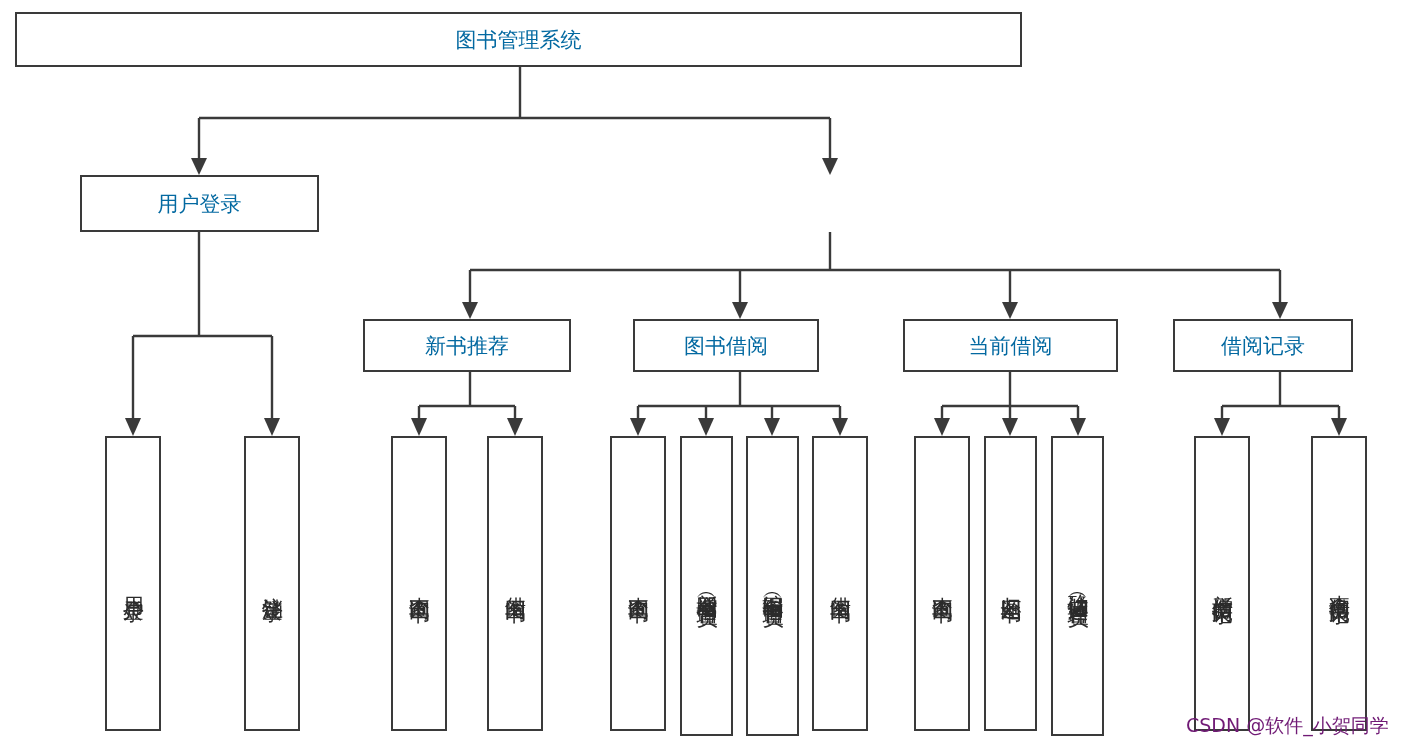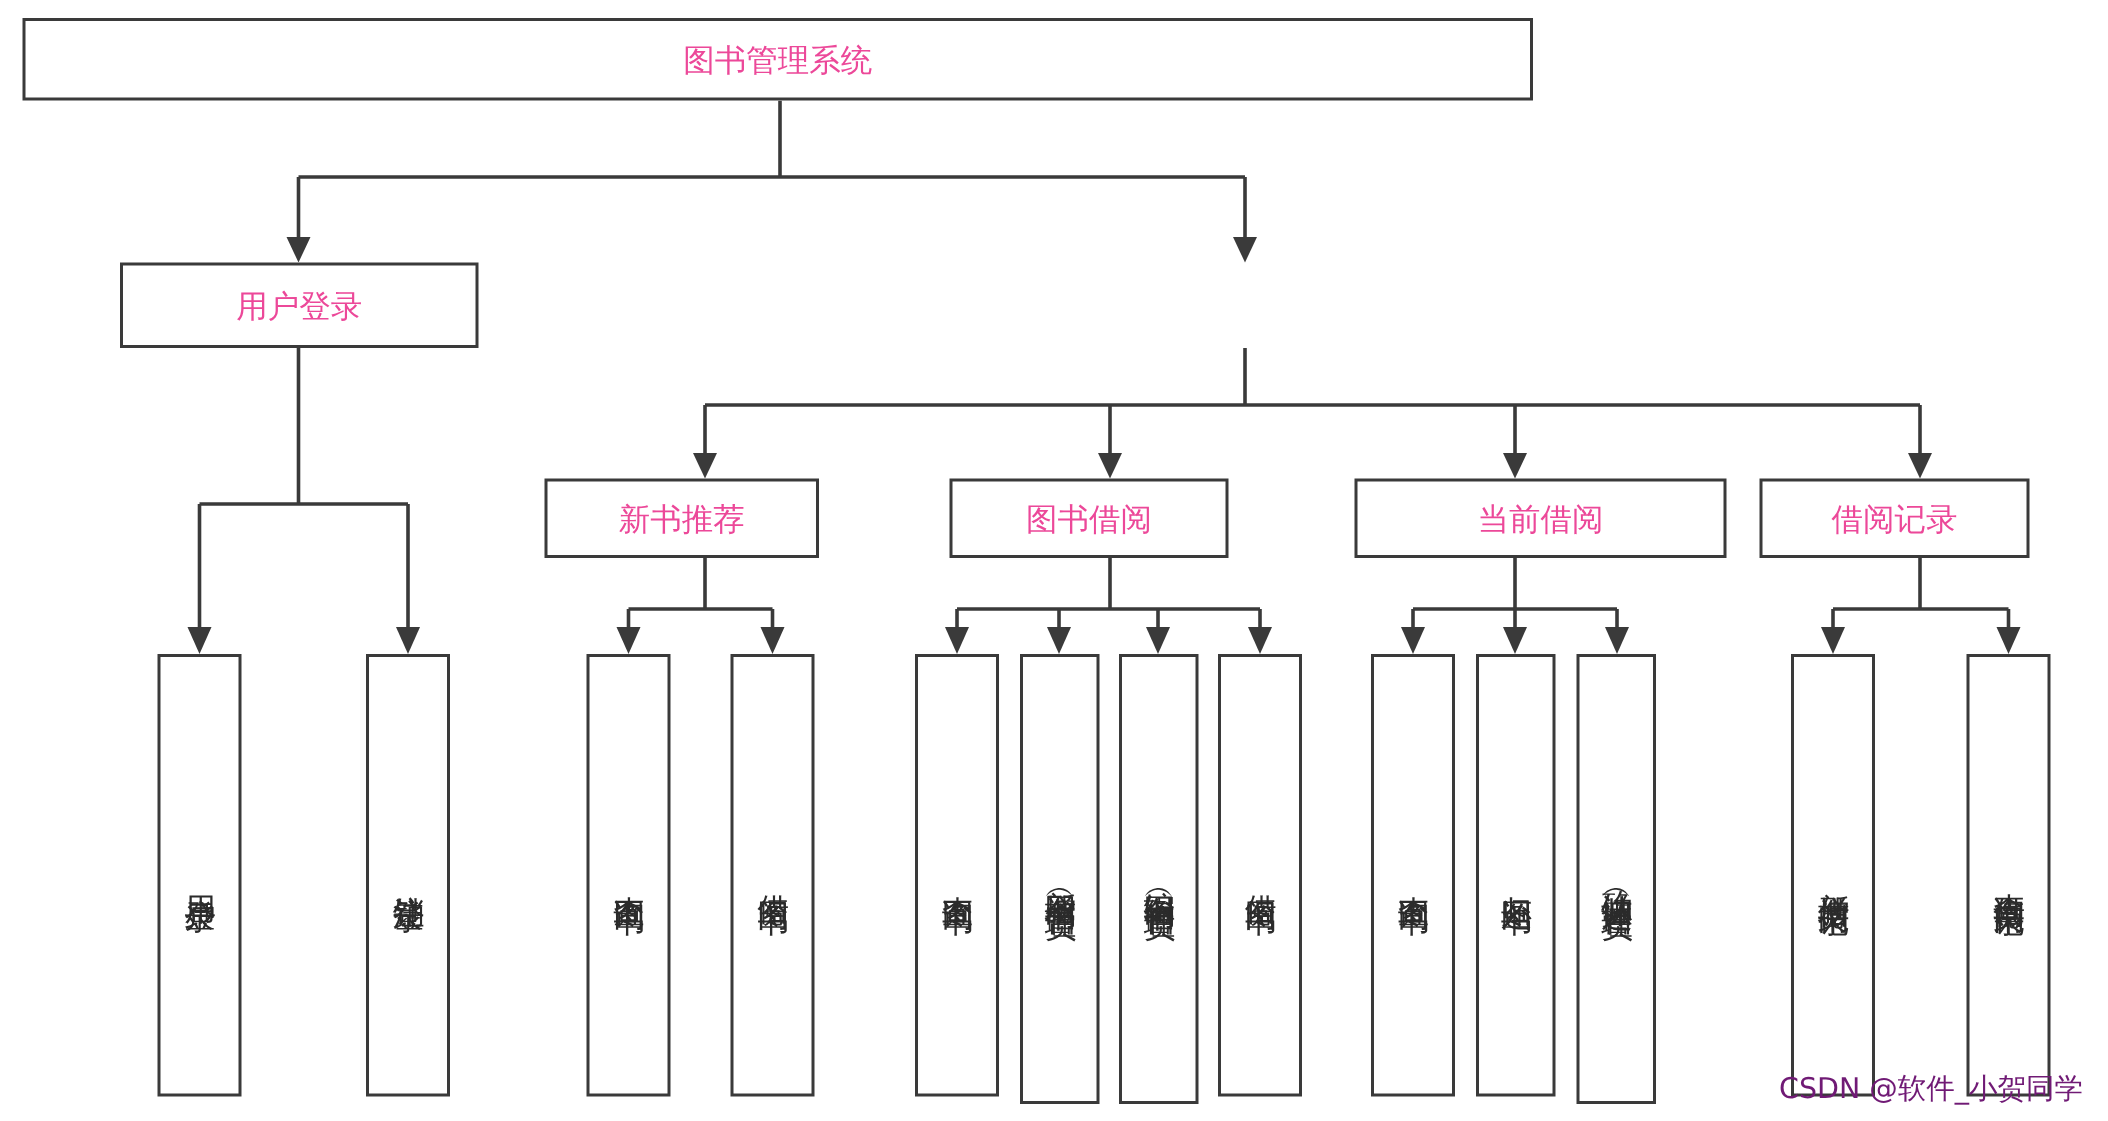--- a/index.html
+++ b/index.html
@@ -3,21 +3,21 @@
 <meta charset="utf-8">
 <title>图书管理系统功能结构图</title>
 <style>
   html,body{margin:0;padding:0;background:#ffffff;}
   body{
     font-family:"DejaVu Sans","Liberation Sans",sans-serif;
     width:1405px;height:747px;overflow:hidden;position:relative;
   }
   #diagram{position:absolute;left:0;top:0;width:1405px;height:747px;}
   .node-label{
-    font-size:21px;color:#ec4899;
+    font-size:21px;color:#0369a1;
     font-family:"DejaVu Sans","Liberation Sans",sans-serif;
     white-space:nowrap;
   }
   .v-label{
     font-size:21px;color:#2b2b2b;
     font-family:"DejaVu Sans","Liberation Sans",sans-serif;
     writing-mode:vertical-rl;
     text-orientation:upright;
     letter-spacing:2px;
     white-space:nowrap;
@@ -109,29 +109,29 @@
 
   <div class="node-box" style="left:15px;top:12px;width:1007px;height:55px;">
     <span class="node-label">图书管理系统</span>
   </div>
 
   <div class="node-box" style="left:80px;top:175px;width:239px;height:57px;">
     <span class="node-label">用户登录</span>
   </div>
 
 
-  <div class="node-box" style="left:363px;top:319px;width:183px;height:53px;align-items:center;">
+  <div class="node-box" style="left:363px;top:319px;width:208px;height:53px;align-items:center;">
     <span class="node-label">新书推荐</span>
   </div>
 
   <div class="node-box" style="left:633px;top:319px;width:186px;height:53px;">
     <span class="node-label">图书借阅</span>
   </div>
 
-  <div class="node-box" style="left:903px;top:319px;width:248px;height:53px;">
+  <div class="node-box" style="left:903px;top:319px;width:215px;height:53px;">
     <span class="node-label">当前借阅</span>
   </div>
 
   <div class="node-box" style="left:1173px;top:319px;width:180px;height:53px;">
     <span class="node-label">借阅记录</span>
   </div>
 
   <div class="node-box vert" style="left:105px;top:436px;width:56px;height:295px;">
     <span class="v-label">用户登录</span>
   </div>

